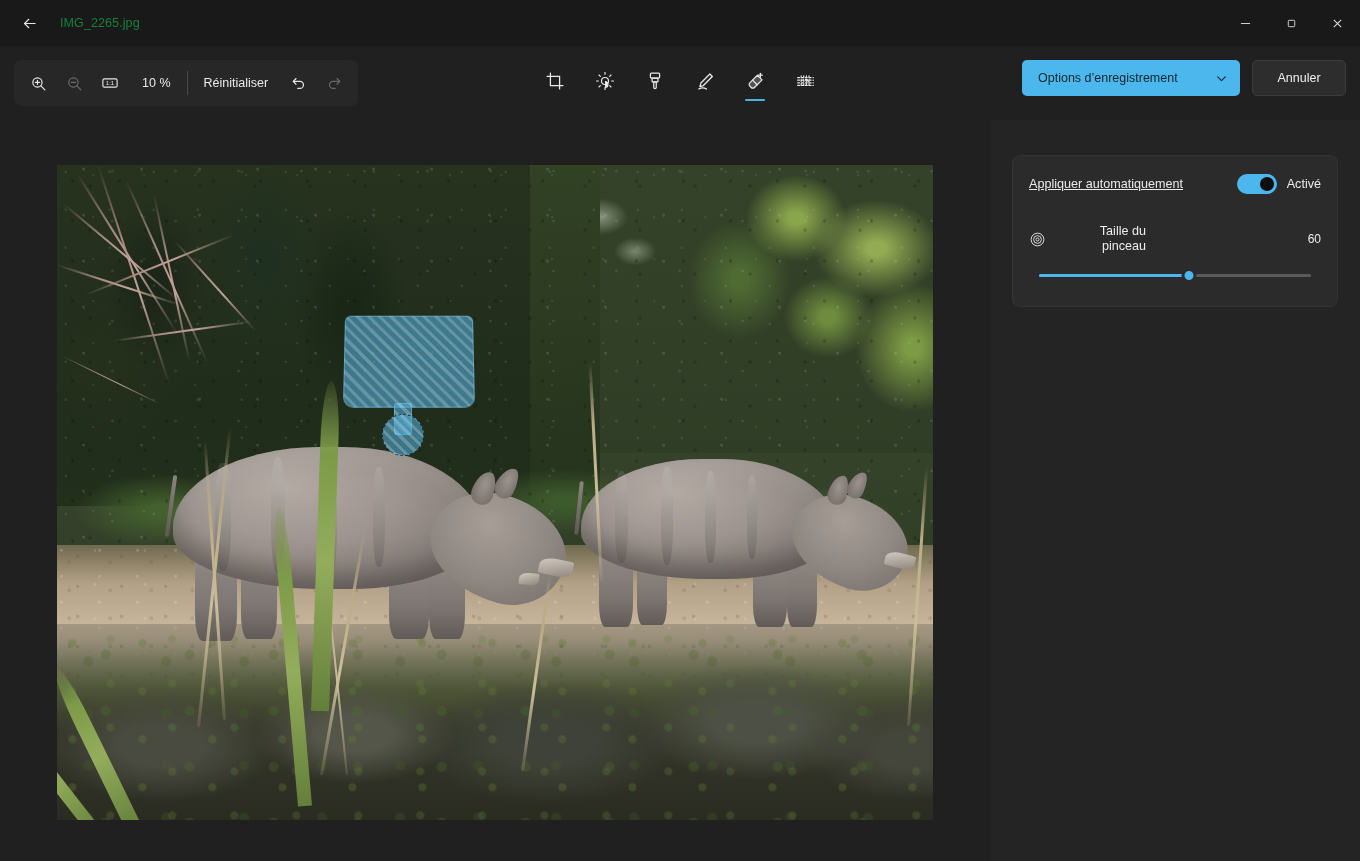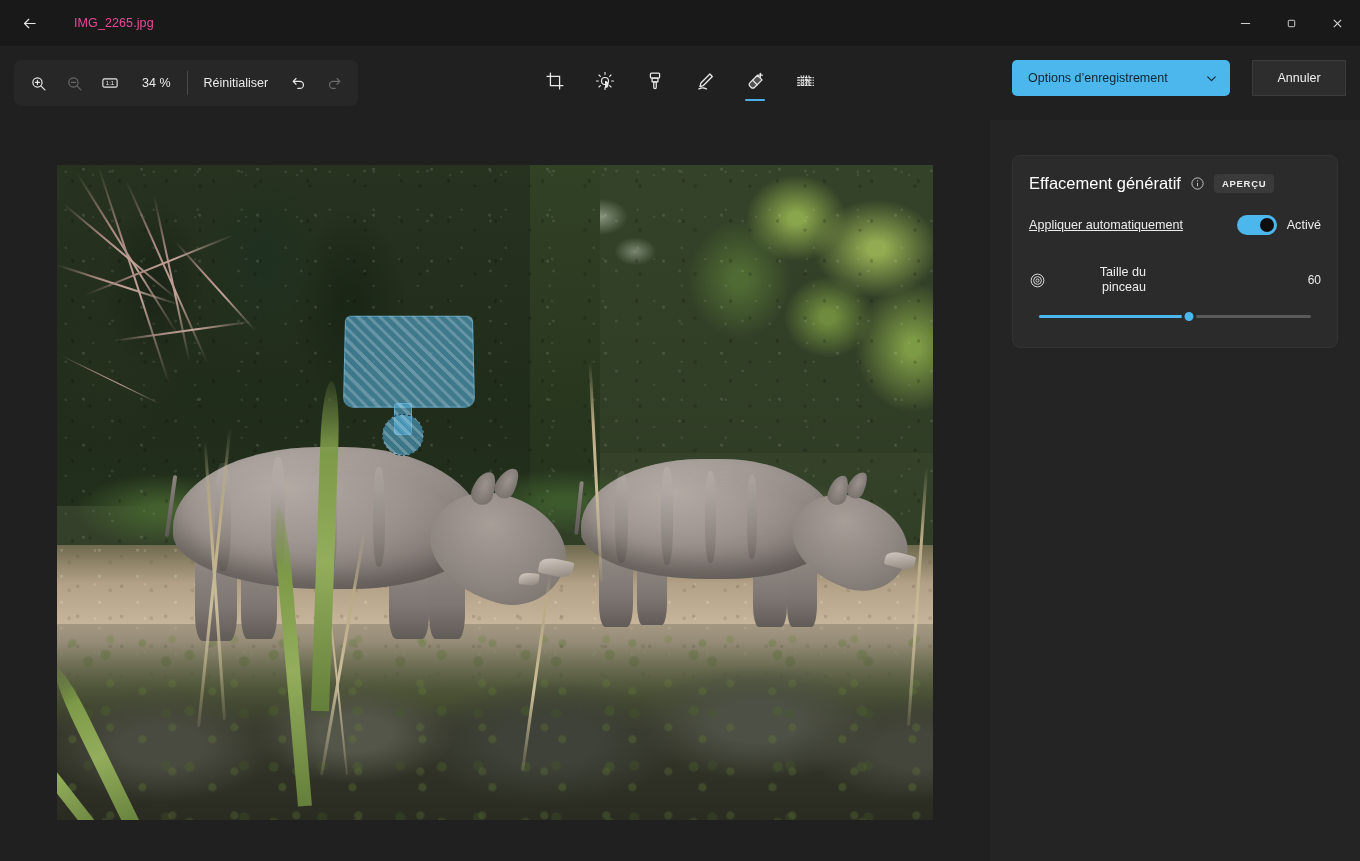--- a/index.html
+++ b/index.html
@@ -25,23 +25,23 @@
     display: flex; align-items: center;
   }
   .back-btn {
     width: 42px; height: 32px;
     margin-left: 8px;
     display: flex; align-items: center; justify-content: center;
     border-radius: 4px;
     color: #e6e6e6;
   }
   .doc-title {
-    margin-left: 24px;
+    margin-left: 10px;
     font-size: 12.5px;
-    color: #ec4899;
+    color: #15803d;
     letter-spacing: .1px;
   }
   .win-controls {
     position: absolute; right: 0; top: 0;
     height: 46px; display: flex;
   }
   .win-btn {
     width: 46px; height: 46px;
     display: flex; align-items: center; justify-content: center;
     color: #e0e0e0;
@@ -106,40 +106,40 @@
     transform: translateX(-50%);
     width: 20px; height: 2.5px;
     border-radius: 2px;
     background: transparent;
   }
   .tool.active .underline { background: #4cb0e6; }
 
   
   .action-cluster {
     position: absolute; right: 14px; top: 14px;
-    display: flex; align-items: flex-start; gap: 22px;
+    display: flex; align-items: flex-start; gap: 12px;
   }
   .btn-primary {
     height: 36px;
     min-width: 218px;
     background: #4cb7ec;
     color: #10242e;
     border-radius: 5px;
     display: flex; align-items: center;
     padding: 0 12px 0 16px;
     font-size: 12.5px;
     gap: 10px;
     white-space: nowrap;
   }
   .btn-primary .lbl { flex: 1; text-align: left; }
   .btn-secondary {
     height: 36px; min-width: 94px;
     background: #2d2d2d;
     border: 1px solid #3b3b3b;
-    border-radius: 0;
+    border-radius: 5px;
     display: flex; align-items: center; justify-content: center;
     font-size: 12.5px; color: #f0f0f0;
   }
 
   
   .canvas-area {
     position: absolute; top: 120px; left: 0;
     width: 990px; height: 741px;
     background: #202020;
   }
@@ -481,21 +481,21 @@
             <line x1="15.3" y1="15.3" x2="21" y2="21"></line>
           <line x1="7.6" y1="10.5" x2="13.4" y2="10.5"></line>
         </svg>
       </div>
       <div class="tbtn">
         <svg width="18" height="18" viewBox="0 0 24 24" fill="none" stroke="currentColor" stroke-width="1.5">
           <rect x="2.5" y="6.5" width="19" height="11" rx="2"></rect>
           <text x="12" y="15" font-size="8" fill="currentColor" stroke="none" text-anchor="middle" font-family="Liberation Sans, sans-serif">1:1</text>
         </svg>
       </div>
-      <div class="zoom-pct">34 %</div>
+      <div class="zoom-pct">10 %</div>
       <div class="vsep"></div>
       <div class="reset-btn">Réinitialiser</div>
       <div class="tbtn">
         <svg width="17" height="17" viewBox="0 0 24 24" fill="none" stroke="currentColor" stroke-width="1.7" stroke-linecap="round" stroke-linejoin="round">
           <path d="M5 9h9a5 5 0 0 1 0 10h-3"></path>
             <polyline points="8.5,5 4.5,9 8.5,13"></polyline>
         </svg>
       </div>
       <div class="tbtn disabled">
         <svg width="17" height="17" viewBox="0 0 24 24" fill="none" stroke="currentColor" stroke-width="1.7" stroke-linecap="round" stroke-linejoin="round">
@@ -657,31 +657,20 @@
         <div class="mask-shape" style="left:287px; top:150px; width:130px; height:92px; border-radius:6px 6px 10px 10px; transform: perspective(200px) rotateX(4deg);"></div>
         <div class="mask-shape" style="left:337px; top:238px; width:18px; height:32px; border-radius:3px;"></div>
         <div class="brush-cursor" style="left:325px; top:249px; width:42px; height:42px;"></div>
       </div>
     </div>
   </div>
 
   <div class="sidebar">
     <div class="panel-card">
 
-      <div class="panel-head">
-        <div class="panel-title">Effacement génératif</div>
-        <div class="info-icon">
-          <svg width="15" height="15" viewBox="0 0 24 24" fill="none" stroke="currentColor" stroke-width="1.5">
-            <circle cx="12" cy="12" r="9"></circle>
-            <line x1="12" y1="11" x2="12" y2="16.5"></line>
-            <circle cx="12" cy="7.8" r="1" fill="currentColor" stroke="none"></circle>
-          </svg>
-        </div>
-        <div class="badge-preview">APERÇU</div>
-      </div>
 
       <div class="row-auto">
         <div class="label">Appliquer automatiquement</div>
         <div class="toggle">
           <div class="knob"></div>
         </div>
         <div class="toggle-state">Activé</div>
       </div>
 
       <div class="brush-row">

